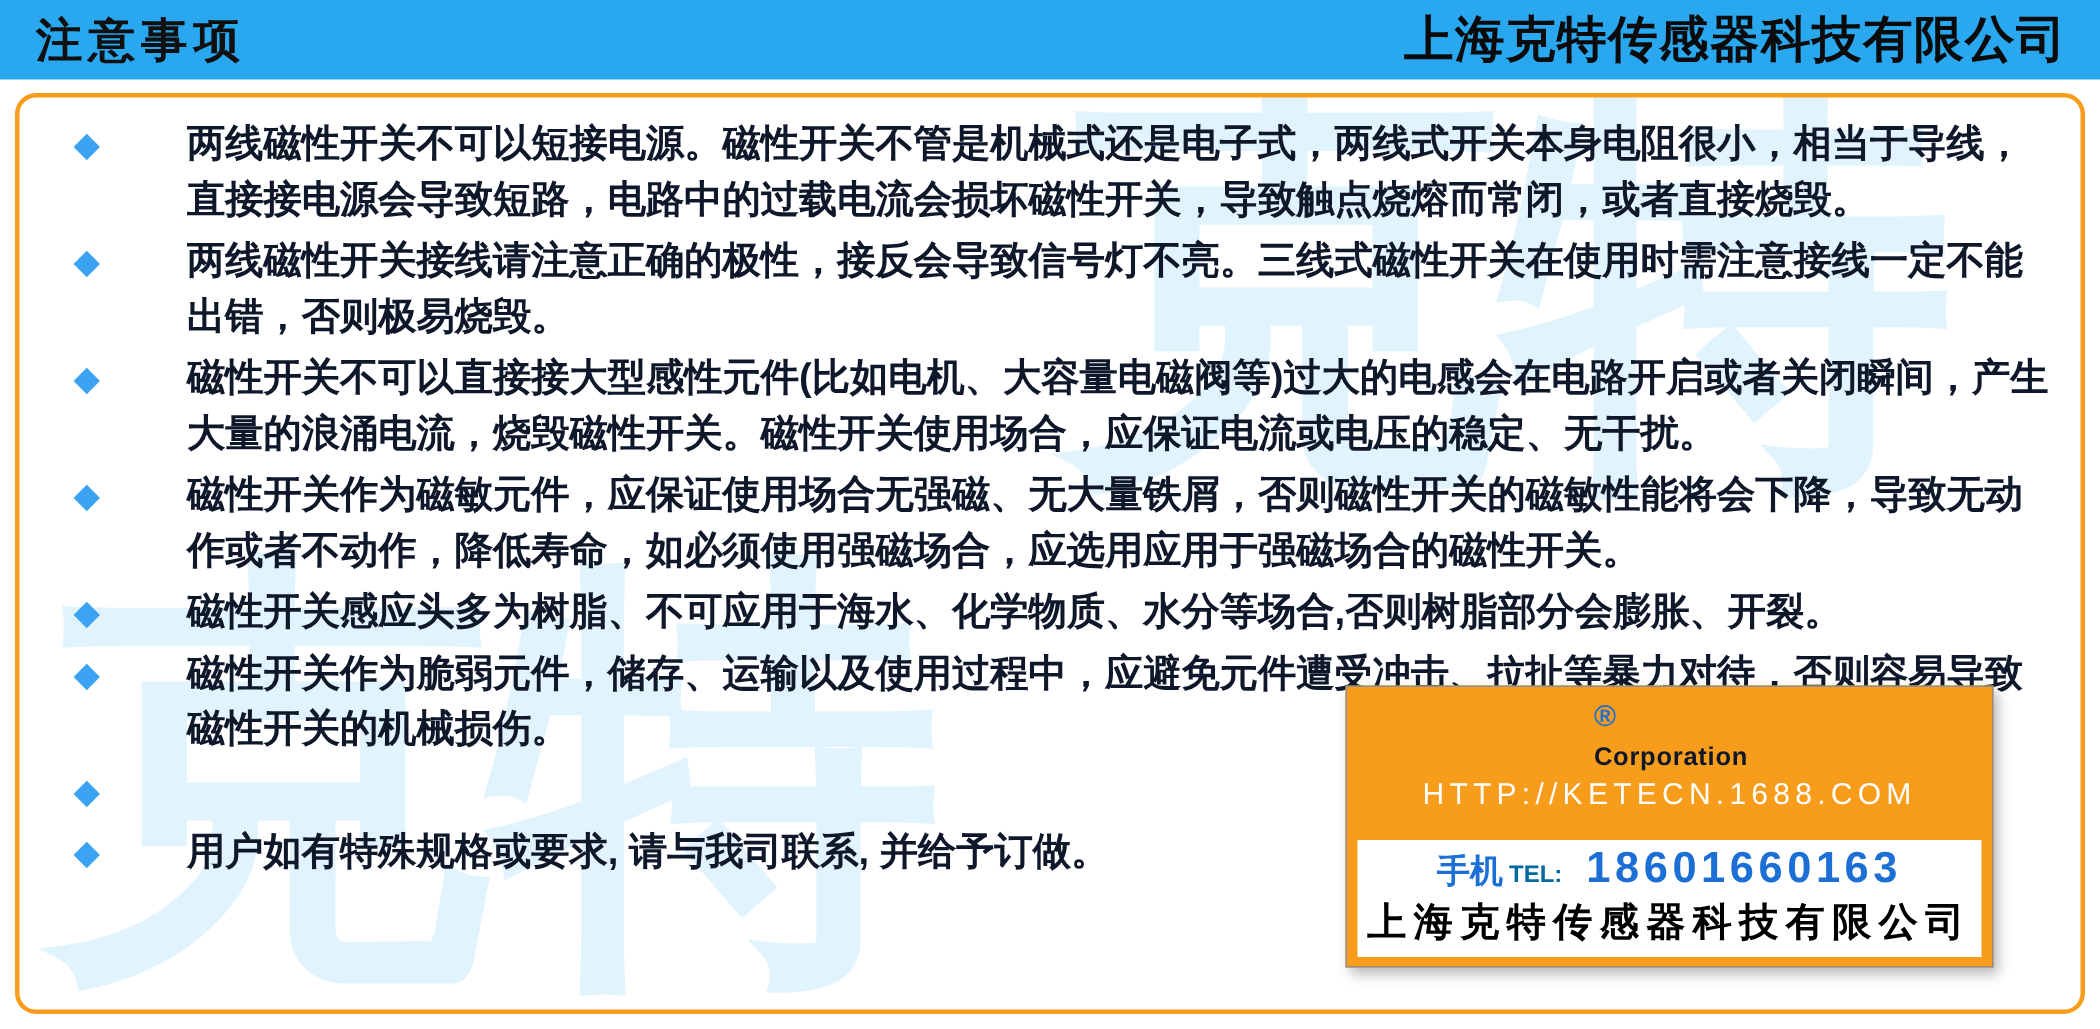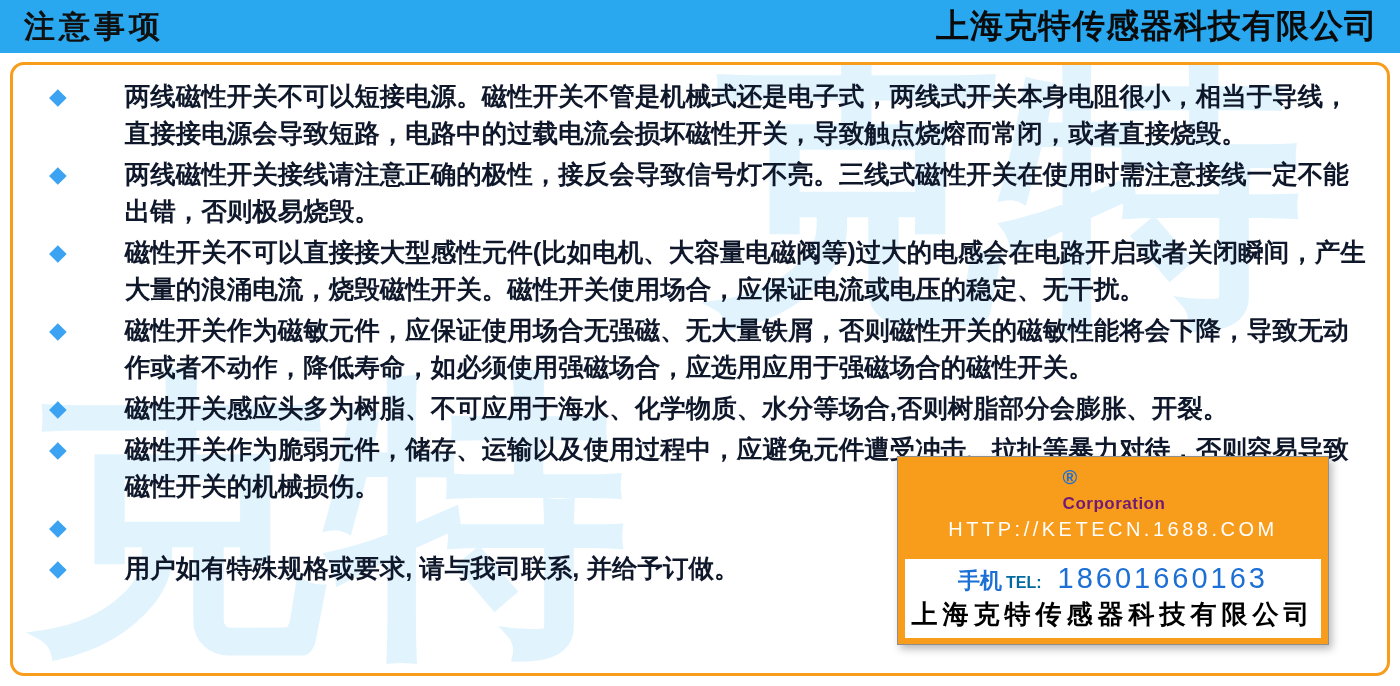--- a/index.html
+++ b/index.html
@@ -85,38 +85,38 @@
   .brand-row { display:flex; justify-content:center; align-items:flex-start; padding-top:4px; }
   .brand {
     color:#1c6fd4;
     font-size:46px;
     font-weight:800;
     letter-spacing:9px;
     line-height:1;
   }
   .brand-suffix { display:flex; flex-direction:column; align-items:flex-start; margin-left:2px; }
   .reg  { color:#1c6fd4; font-size:20px; font-weight:700; line-height:1; }
-  .corp { color:#701a75; font-size:17px; font-weight:600; margin-top:7px; letter-spacing:0.5px;text-align:right; }
+  .corp { color:#0f172a; font-size:17px; font-weight:600; margin-top:7px; letter-spacing:0.5px;text-align:right; }
   .site {
     color:#ffffff;
     font-size:20px;
     font-weight:400;
     letter-spacing:3.5px;
     text-align:center;
     margin:4px 0 18px 0;
   }
   .contact {
     background:#ffffff;
     text-align:center;
     padding:3px 4px 6px 4px;
   }
   .phone-line { display:flex; align-items:baseline; justify-content:center; }
   .phone-label  { color:#1c6fd4; font-size:22px; font-weight:800; margin-right:4px; }
   .tel-label    { color:#0369a1; font-size:16px; font-weight:600; margin-right:16px; }
-  .phone-number { color:#1c6fd4; font-size:29px; font-weight:400; letter-spacing:3px; }
+  .phone-number { color:#1c6fd4; font-size:29px; font-weight:700; letter-spacing:3px; }
   .contact-company {
     color:#000000;
     font-size:26px;
     font-weight:800;
     letter-spacing:5px;
     margin-top:1px;
     white-space:nowrap;
   }
 </style>
 </head>

